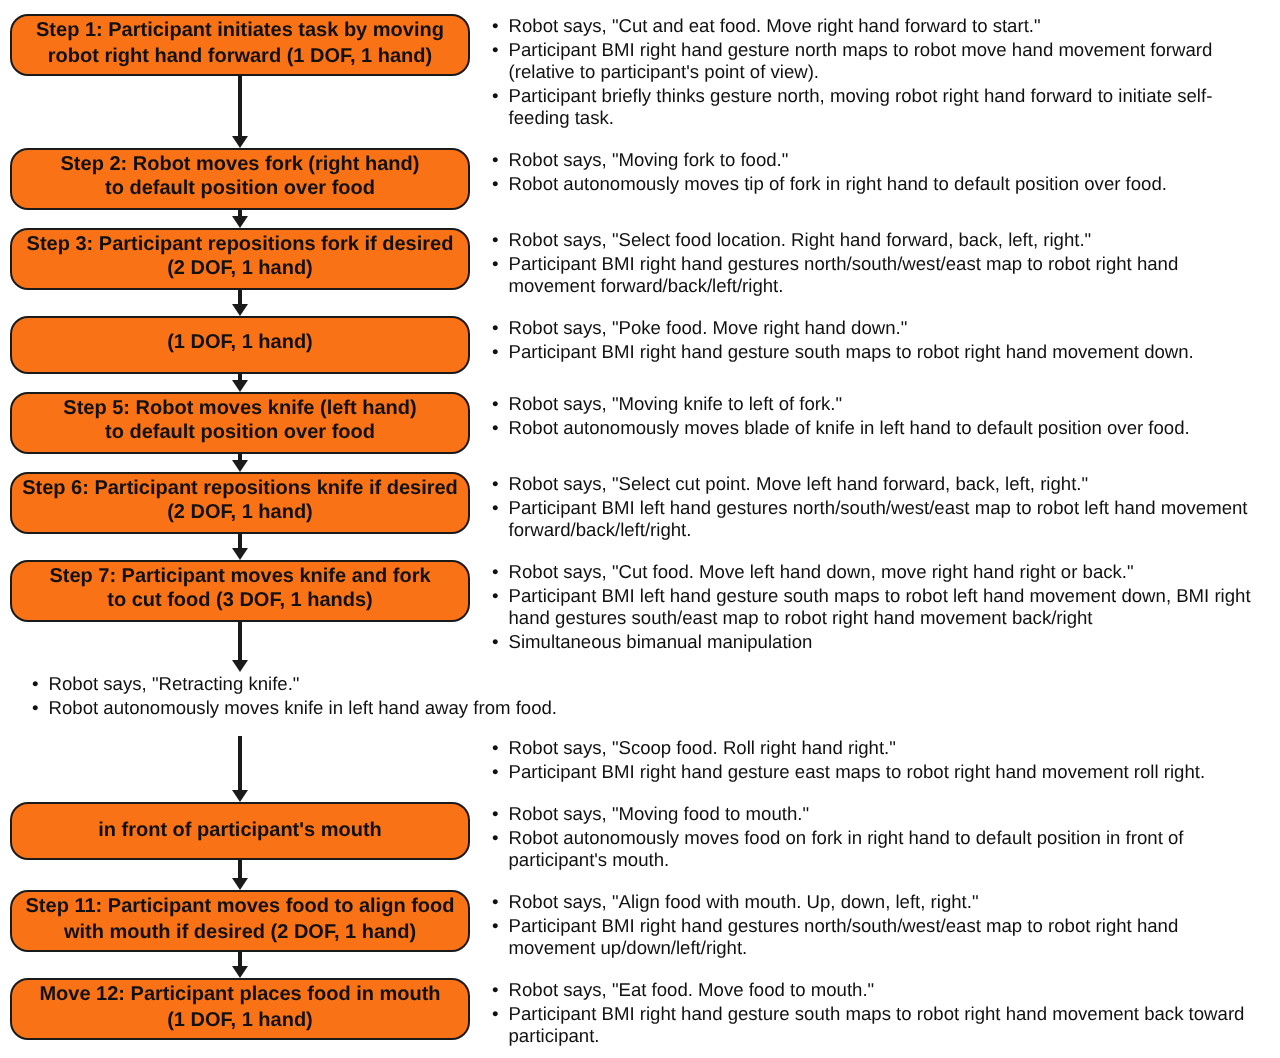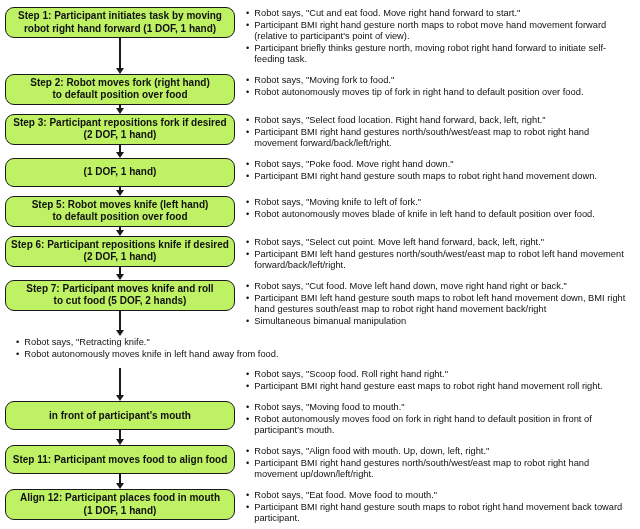--- a/index.html
+++ b/index.html
@@ -22,21 +22,21 @@
     width: 230px;
     display: flex;
     flex-direction: column;
     align-items: center;
   }
   .box {
     width: 100%;
     min-height: 29px;
     border: 1.5px solid #1a1a1a;
     border-radius: 9px;
-    background: #bef264;
+    background: #f97316;
     padding: 2px 5px;
     text-align: center;
     font-weight: bold;
     font-size: 10px;
     line-height: 1.25;
     display: flex;
     flex-direction: column;
     justify-content: center;
   }
   .bl { display: block; white-space: nowrap; }
@@ -211,22 +211,22 @@
       <li>
           <span class="dot">•</span>
           <span class="btxt">Participant BMI left hand gestures north/south/west/east map to robot left hand movement forward/back/left/right.</span>
         </li>
     </ul>
   </div>
 
   <div class="row">
     <div class="left">
       <div class="box">
-        <span class="bl">Step 7: Participant moves knife and roll</span>
-        <span class="bl">to cut food (5 DOF, 2 hands)</span>
+        <span class="bl">Step 7: Participant moves knife and fork</span>
+        <span class="bl">to cut food (3 DOF, 1 hands)</span>
       </div>
       <div class="arrow">
           <span class="shaft"></span>
           <span class="head"></span>
         </div>
     </div>
     <ul class="bullets">
       <li>
           <span class="dot">•</span>
           <span class="btxt">Robot says, "Cut food. Move left hand down, move right hand right or back."</span>
@@ -293,20 +293,21 @@
           <span class="dot">•</span>
           <span class="btxt">Robot autonomously moves food on fork in right hand to default position in front of participant's mouth.</span>
         </li>
     </ul>
   </div>
 
   <div class="row">
     <div class="left">
       <div class="box">
         <span class="bl">Step 11: Participant moves food to align food</span>
+        <span class="bl">with mouth if desired (2 DOF, 1 hand)</span>
       </div>
       <div class="arrow">
           <span class="shaft"></span>
           <span class="head"></span>
         </div>
     </div>
     <ul class="bullets">
       <li>
           <span class="dot">•</span>
           <span class="btxt">Robot says, "Align food with mouth. Up, down, left, right."</span>
@@ -314,21 +315,21 @@
       <li>
           <span class="dot">•</span>
           <span class="btxt">Participant BMI right hand gestures north/south/west/east map to robot right hand movement up/down/left/right.</span>
         </li>
     </ul>
   </div>
 
   <div class="row">
     <div class="left">
       <div class="box">
-        <span class="bl">Align 12: Participant places food in mouth</span>
+        <span class="bl">Move 12: Participant places food in mouth</span>
         <span class="bl">(1 DOF, 1 hand)</span>
       </div>
 
     </div>
     <ul class="bullets">
       <li>
           <span class="dot">•</span>
           <span class="btxt">Robot says, "Eat food. Move food to mouth."</span>
         </li>
       <li>

